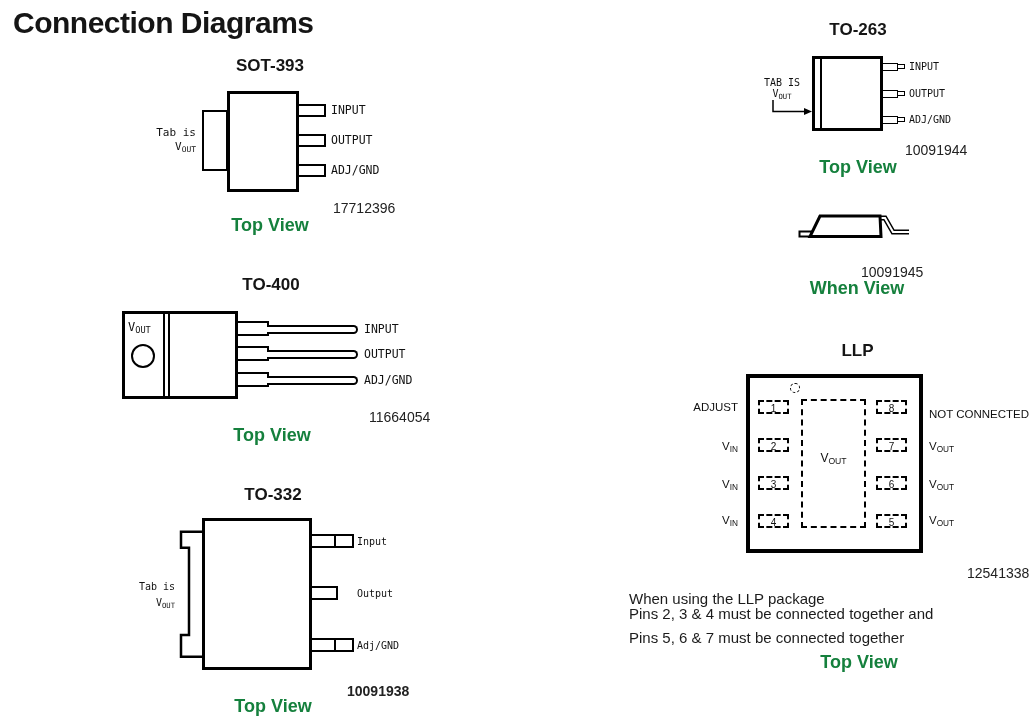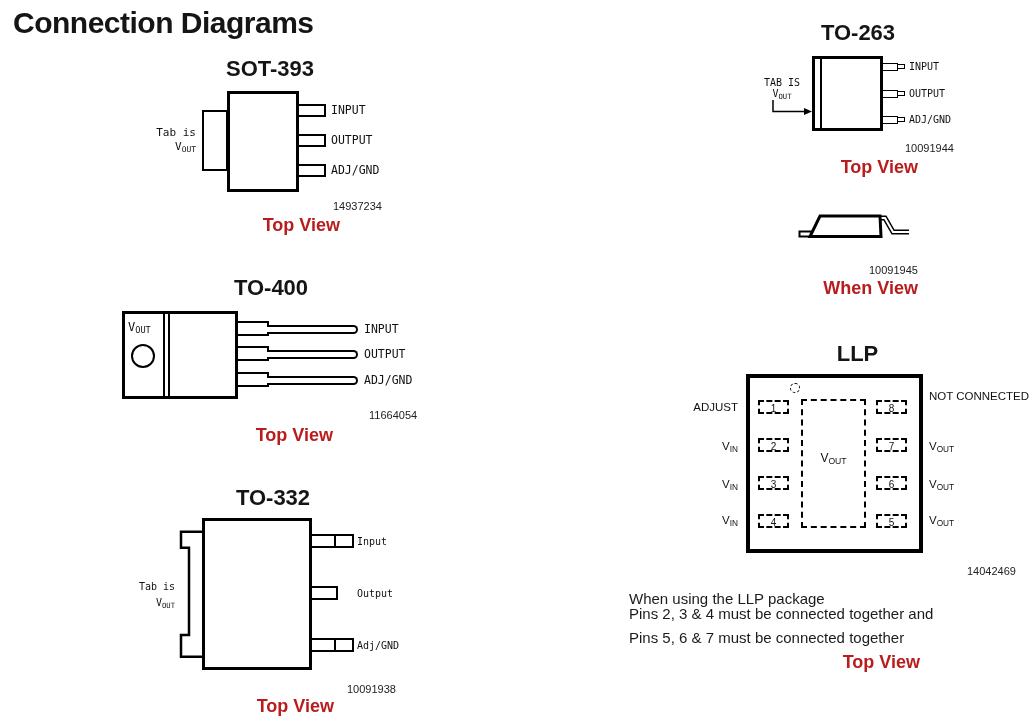--- a/index.html
+++ b/index.html
@@ -1,22 +1,22 @@
 <!DOCTYPE html>
 <html><head>
 <meta charset="utf-8">
 <style>
   html,body{margin:0;padding:0;background:#fff;}
   #page{position:relative;width:1036px;height:725px;background:#ffffff;
         font-family:"Liberation Sans",sans-serif;color:#111;overflow:hidden;}
   .abs{position:absolute;box-sizing:border-box;}
   .h1{font-size:30px;font-weight:bold;letter-spacing:-0.5px;color:#151515;white-space:nowrap;}
-  .fig-title{font-size:22px;font-weight:bold;text-align:center;color:#151515;white-space:nowrap;}
-  .view-label{font-size:18px;font-weight:bold;text-align:right;color:#b91c1c;white-space:nowrap;}
-  .code{font-size:11px;color:#222;white-space:nowrap;}
+  .fig-title{font-size:17px;font-weight:bold;text-align:center;color:#151515;white-space:nowrap;}
+  .view-label{font-size:18px;font-weight:bold;text-align:center;color:#15803d;white-space:nowrap;}
+  .code{font-size:14px;color:#222;white-space:nowrap;}
   .tech{font-family:"DejaVu Sans Mono",monospace;color:#111;white-space:nowrap;}
   .pinlbl{font-size:11.5px;line-height:13px;}
   .pinlbl-sm{font-size:10px;line-height:13px;}
   .outline{border:2px solid #000;background:#fff;}
   .body-outline{border:3.5px solid #000;background:#fff;}
   .sub{font-size:0.72em;vertical-align:-0.28em;}
   .vline{background:#000;}
   .pad{border:2px dashed #000;background:#fff;text-align:center;}
   .padnum{font-size:10px;line-height:11px;display:block;margin-top:1px;}
   .llp-side{font-size:11.5px;line-height:12px;white-space:nowrap;}
@@ -37,21 +37,21 @@
     <div class="abs outline" style="left:297px;top:134px;width:29px;height:13px;"></div>
     <div class="abs outline" style="left:297px;top:164px;width:29px;height:13px;"></div>
     <div class="abs body-outline" style="left:227px;top:91px;width:72px;height:101px;"></div>
     <div class="abs tech pinlbl" style="left:331px;top:104px;">INPUT</div>
     <div class="abs tech pinlbl" style="left:331px;top:134px;">OUTPUT</div>
     <div class="abs tech pinlbl" style="left:331px;top:164px;">ADJ/GND</div>
     <div class="abs tech" style="left:147px;top:126px;width:49px;text-align:right;font-size:11px;line-height:14px;">
       <div>Tab is</div>
       <div><span>V</span><span class="sub">OUT</span></div>
     </div>
-    <div class="abs code" style="left:333px;top:200px;">14937234</div>
+    <div class="abs code" style="left:333px;top:200px;">17712396</div>
     <div class="abs view-label" style="left:200px;top:215px;width:140px;">Top View</div>
   </div>
 
   <div>
     <div class="abs fig-title" style="left:210px;top:275px;width:122px;">TO-400</div>
 
     <div class="abs outline" style="left:236px;top:321px;width:33px;height:15px;"></div>
     <div class="abs" style="left:267px;top:325px;width:91px;height:9px;border:2px solid #000;border-left:0;border-radius:0 6px 6px 0;background:#fff;"></div>
     <div class="abs outline" style="left:236px;top:346px;width:33px;height:15px;"></div>
     <div class="abs" style="left:267px;top:350px;width:91px;height:9px;border:2px solid #000;border-left:0;border-radius:0 6px 6px 0;background:#fff;"></div>
@@ -82,21 +82,21 @@
     <div class="abs outline" style="left:310px;top:638px;width:44px;height:14px;"></div>
     <div class="abs vline" style="left:334px;top:638px;width:2px;height:14px;"></div>
     <div class="abs body-outline" style="left:202px;top:518px;width:110px;height:152px;"></div>
     <div class="abs tech pinlbl-sm" style="left:357px;top:535px;">Input</div>
     <div class="abs tech pinlbl-sm" style="left:357px;top:587px;">Output</div>
     <div class="abs tech pinlbl-sm" style="left:357px;top:639px;">Adj/GND</div>
     <div class="abs tech" style="left:128px;top:579px;width:47px;text-align:right;font-size:10px;line-height:16px;">
       <div>Tab is</div>
       <div><span>V</span><span class="sub">OUT</span></div>
     </div>
-    <div class="abs code" style="left:347px;top:683px;">10091938</div>
+    <div class="abs code" style="left:347px;top:683px;font-weight:bold;">10091938</div>
     <div class="abs view-label" style="left:212px;top:696px;width:122px;">Top View</div>
   </div>
 
   <div>
     <div class="abs fig-title" style="left:798px;top:20px;width:120px;">TO-263</div>
     <div class="abs outline" style="left:880px;top:62.5px;width:18px;height:8px;border-width:1.5px;"></div>
     <div class="abs outline" style="left:897px;top:64px;width:8px;height:5px;border-width:1.5px;"></div>
     <div class="abs outline" style="left:880px;top:89.5px;width:18px;height:8px;border-width:1.5px;"></div>
     <div class="abs outline" style="left:897px;top:91px;width:8px;height:5px;border-width:1.5px;"></div>
     <div class="abs outline" style="left:880px;top:115.5px;width:18px;height:8px;border-width:1.5px;"></div>
@@ -118,21 +118,21 @@
     <div class="abs view-label" style="left:798px;top:157px;width:120px;">Top View</div>
   </div>
 
   <div>
     <svg class="abs" style="left:793px;top:206px;" width="125" height="40">
       <polyline points="80,12 92,12 100,26 116,26" fill="none" stroke="#000" stroke-width="5"></polyline>
       <polyline points="80,12 92,12 100,26 116,26" fill="none" stroke="#fff" stroke-width="2.2"></polyline>
       <rect x="6.5" y="25.5" width="12" height="5" fill="#fff" stroke="#000" stroke-width="2"></rect>
       <polygon points="27,10 87,10 88,30.5 17,30.5" fill="#fff" stroke="#000" stroke-width="3"></polygon>
     </svg>
-    <div class="abs code" style="left:861px;top:264px;margin-left:8px;">10091945</div>
+    <div class="abs code" style="left:861px;top:264px;">10091945</div>
     <div class="abs view-label" style="left:796px;top:278px;width:122px;">When View</div>
   </div>
 
   <div>
     <div class="abs fig-title" style="left:800px;top:341px;width:115px;">LLP</div>
     <div class="abs" style="left:746px;top:374px;width:177px;height:179px;border:4px solid #000;background:#fff;"></div>
     <div class="abs" style="left:789.5px;top:383px;width:10px;height:10px;border:1.5px dashed #000;border-radius:50%;"></div>
 
     <div class="abs pad" style="left:758px;top:399.5px;width:31px;height:14px;">
         <span class="padnum">1</span>
@@ -161,25 +161,25 @@
       </div>
 
     <div class="abs" style="left:801px;top:399px;width:65px;height:129px;border:2px dashed #000;"></div>
     <div class="abs" style="left:801px;top:451px;width:65px;text-align:center;font-size:12px;"><span>V</span><span class="sub">OUT</span></div>
 
     <div class="abs llp-side" style="left:655px;top:400.5px;width:83px;text-align:right;">ADJUST</div>
     <div class="abs llp-side" style="left:655px;top:440px;width:83px;text-align:right;"><span>V</span><span class="sub">IN</span></div>
     <div class="abs llp-side" style="left:655px;top:478px;width:83px;text-align:right;"><span>V</span><span class="sub">IN</span></div>
     <div class="abs llp-side" style="left:655px;top:513.5px;width:83px;text-align:right;"><span>V</span><span class="sub">IN</span></div>
 
-    <div class="abs llp-side" style="left:929px;top:390px;">NOT CONNECTED</div>
+    <div class="abs llp-side" style="left:929px;top:408px;">NOT CONNECTED</div>
     <div class="abs llp-side" style="left:929px;top:440px;"><span>V</span><span class="sub">OUT</span></div>
     <div class="abs llp-side" style="left:929px;top:478px;"><span>V</span><span class="sub">OUT</span></div>
     <div class="abs llp-side" style="left:929px;top:513.5px;"><span>V</span><span class="sub">OUT</span></div>
 
-    <div class="abs code" style="left:967px;top:565px;">14042469</div>
+    <div class="abs code" style="left:967px;top:565px;">12541338</div>
     <div class="abs note" style="left:629px;top:591px;">When using the LLP package</div>
     <div class="abs note" style="left:629px;top:606px;">Pins 2, 3 &amp; 4 must be connected together and</div>
     <div class="abs note" style="left:629px;top:629.5px;">Pins 5, 6 &amp; 7 must be connected together</div>
     <div class="abs view-label" style="left:798px;top:652px;width:122px;">Top View</div>
   </div>
 
 </div>
 
 </body></html>

